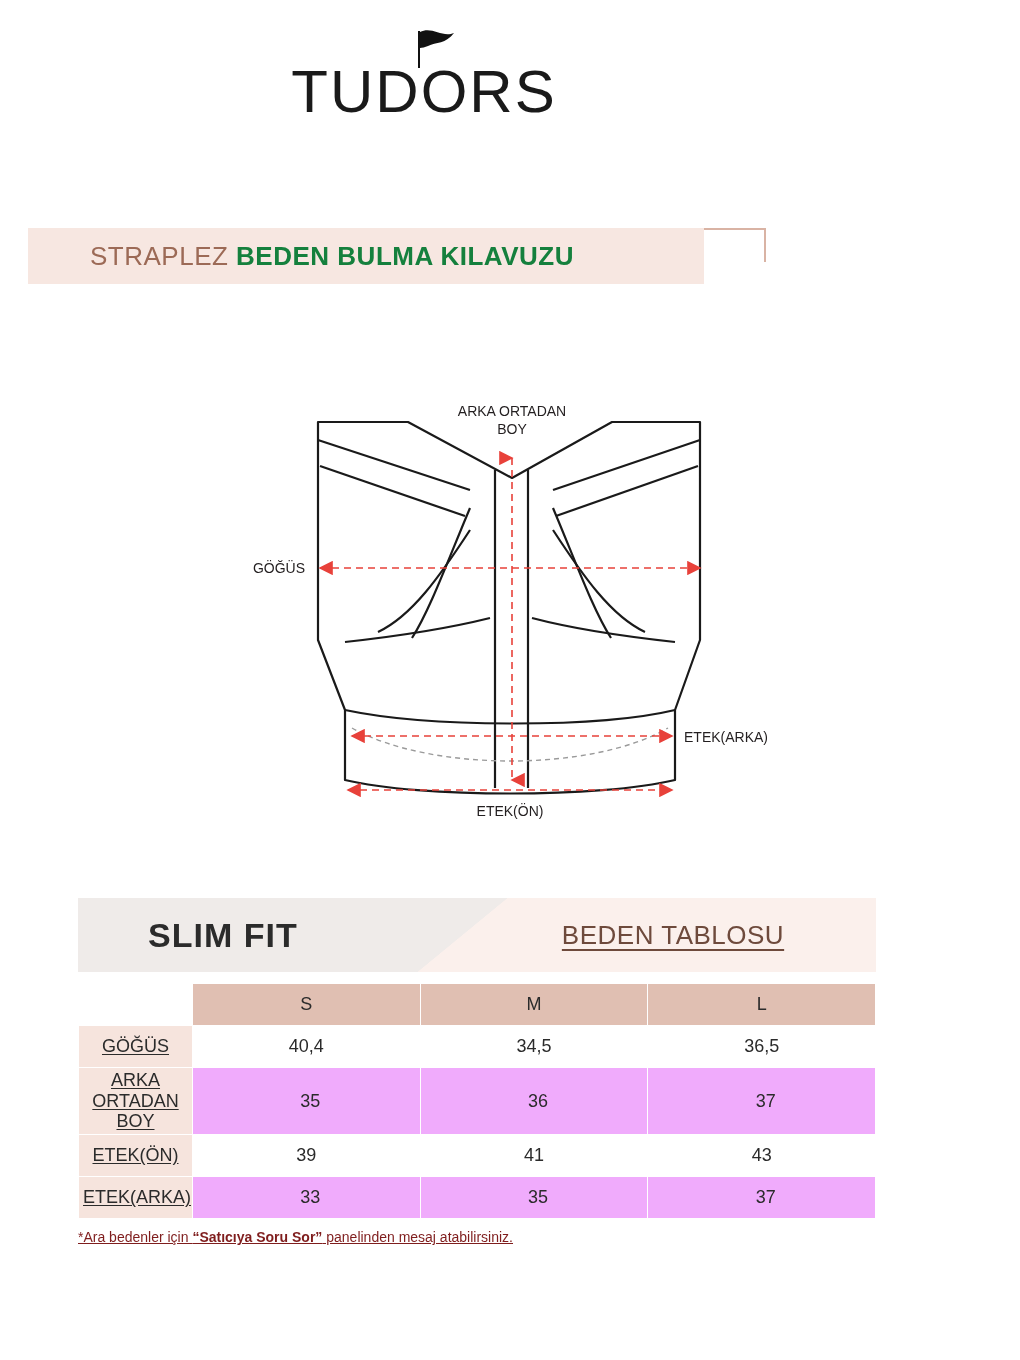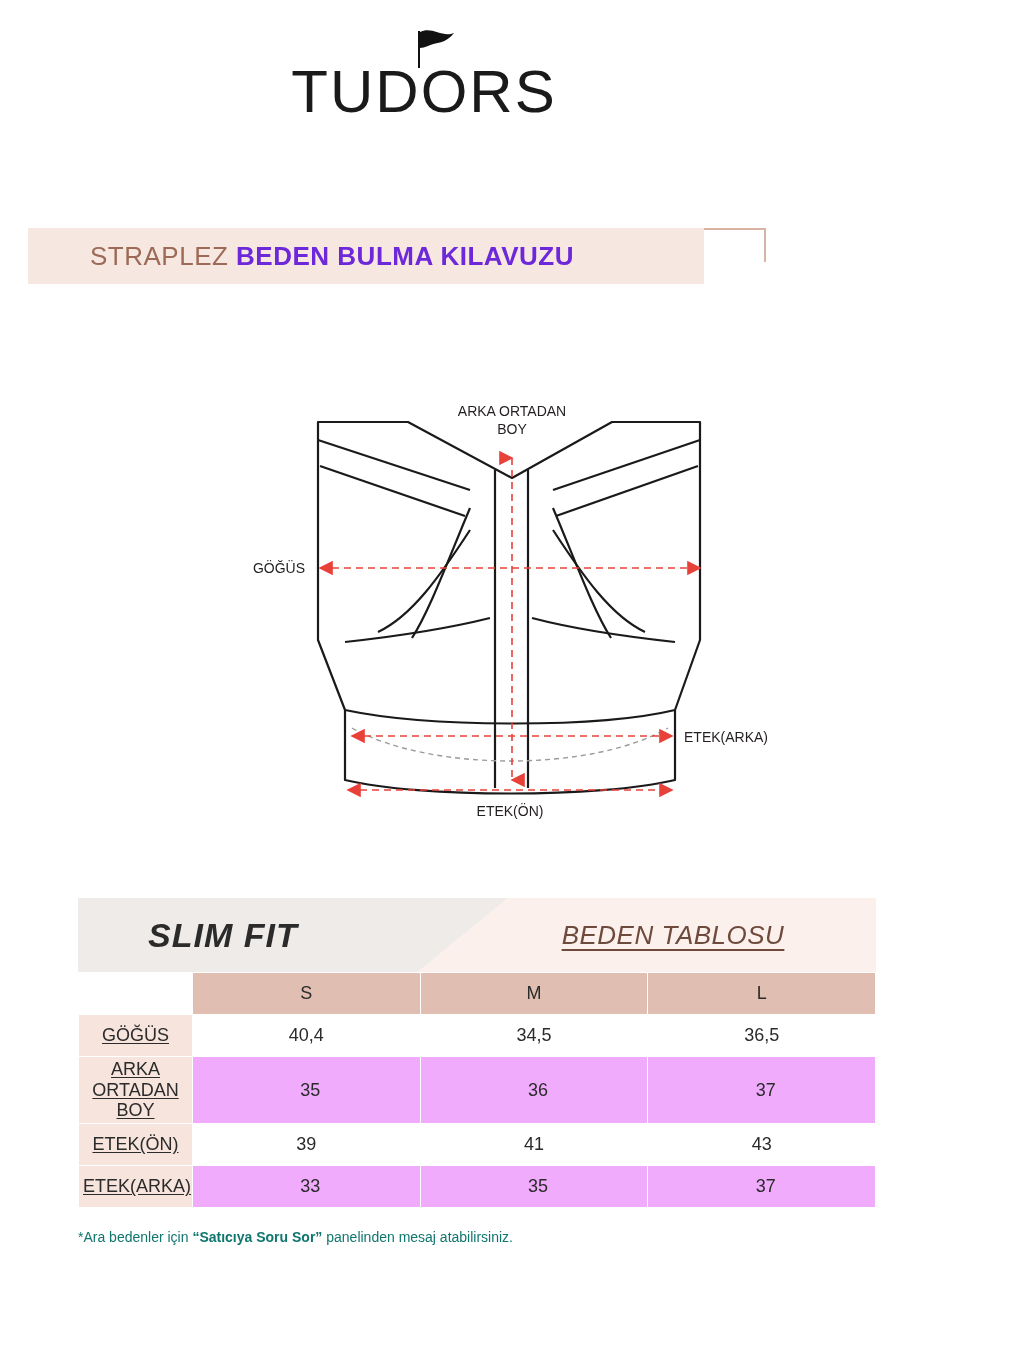--- a/index.html
+++ b/index.html
@@ -52,21 +52,21 @@
     display: flex;
     align-items: center;
     padding-left: 62px;
   }
   .title-text {
     font-size: 26px;
     letter-spacing: 0.5px;
     color: #9c6a56;
     white-space: nowrap;
   }
-  .title-text b { color: #6d28d9; font-weight: 700; }
+  .title-text b { color: #15803d; font-weight: 700; }
   .title-bracket {
     position: absolute;
     top: 228px;
     left: 704px;
     width: 62px;
     height: 34px;
     border-top: 2px solid #d9b3a4;
     border-right: 2px solid #d9b3a4;
   }
 
@@ -88,23 +88,22 @@
 
   
   .table-wrap {
     position: absolute;
     top: 898px;
     left: 78px;
     width: 798px;
   }
   .fit-header {
     position: relative;
-    height: 74px;
+    height: 85px;
     display: block;
-    font-style: italic;
   }
   .fit-left {
     position: absolute;
     left: 0; top: 0;
     width: 340px; height: 74px;
     background: #efebe9;
   }
   .fit-slant {
     position: absolute;
     left: 340px; top: 0;
@@ -176,23 +175,24 @@
 
   
   .notes {
     position: absolute;
     left: 78px;
     top: 1228px;
     width: 860px;
   }
   .note {
     font-size: 14px;
-    color: #0f766e;
+    color: #7f1d1d;
     margin-bottom: 26px;
     line-height: 1.3;
+    text-decoration: underline;
   }
   .note b { font-weight: 700; }
 </style>
 </head>
 <body>
 
 <div class="brand">
   <div class="brand-wordmark">
     <svg class="brand-flag" viewBox="0 0 54 42">
       <path d="M10 40 L10 3 L12 3 L12 40 Z" fill="#111"></path>

